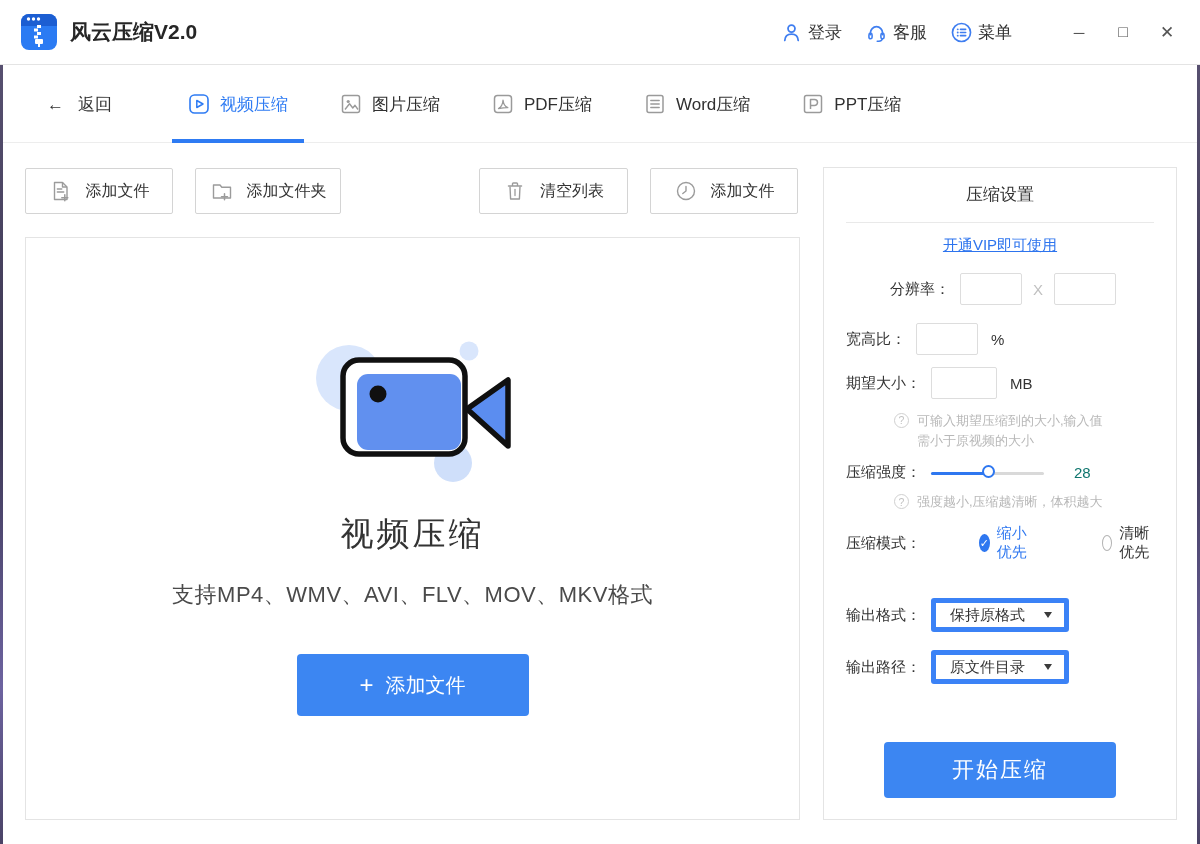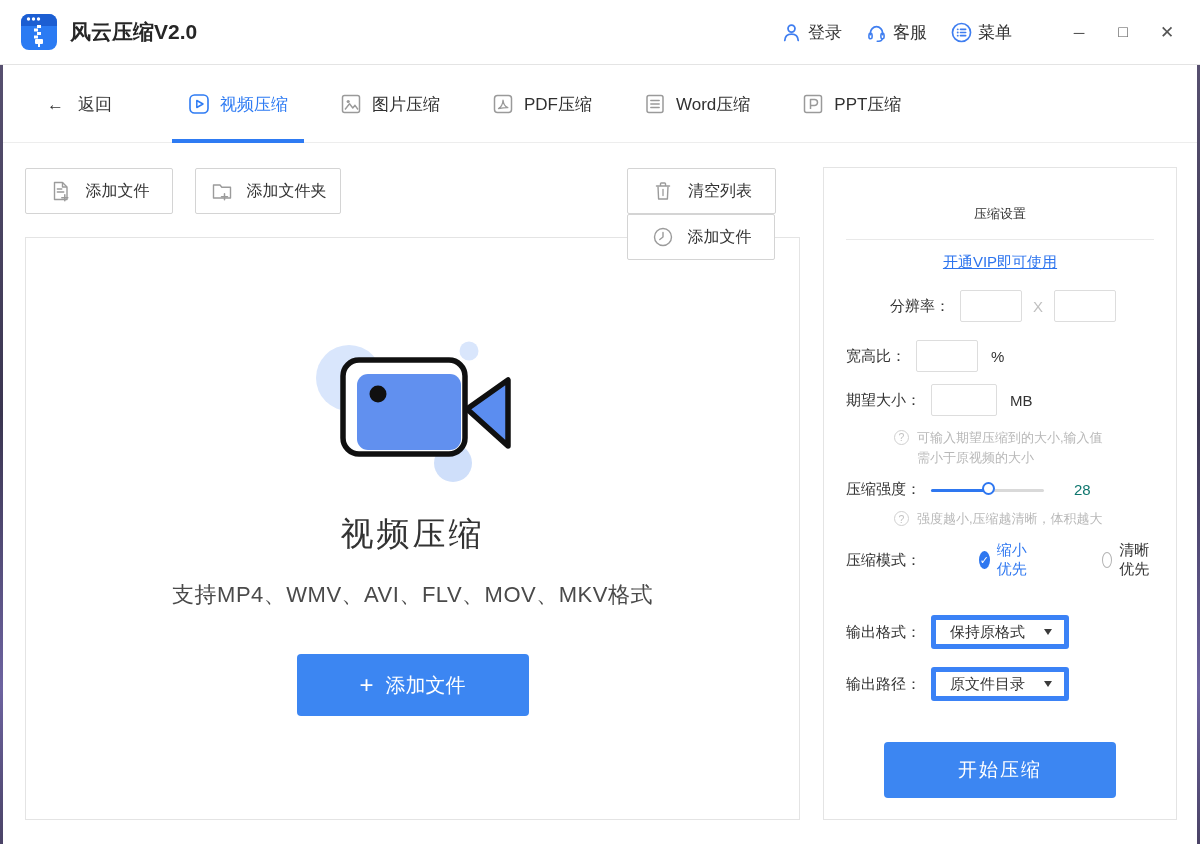--- a/index.html
+++ b/index.html
@@ -41,21 +41,21 @@
   .back span { font-size:17px; color:#333; margin-left:14px; }
   .tabs { display:flex; align-items:stretch; height:100%; margin-left:60px; }
   .tab { position:relative; display:flex; align-items:center; padding:0 16px; margin-right:20px; cursor:pointer; font-size:17px; color:#303030; }
   .tab svg { margin-right:10px; }
   .tab.active { color:#2e7bf3; }
   .tab.active::after { content:""; position:absolute; left:0; right:0; bottom:-1px; height:4px; background:#2e7bf3; }
 
   
   .toolbar { position:absolute; top:168px; left:25px; width:773px; display:flex; z-index:3; }
   .tool-group { display:flex; }
-  .tool-group.right { margin-left:auto;flex-direction:column; }
+  .tool-group.right { margin-left:auto; }
   .tool-btn {
     display:flex; align-items:center; justify-content:center;
     height:46px; background:#fff; border:1px solid #d4d4d4; border-radius:2px;
     font-size:16px; color:#333; cursor:pointer; margin-right:22px;
   }
   .tool-btn:last-child { margin-right:0; }
   .tool-btn svg { margin-right:13px; }
   .tb-w1 { width:148px; } .tb-w2 { width:146px; } .tb-w3 { width:149px; } .tb-w4 { width:148px; }
 
   
@@ -73,21 +73,21 @@
     display:flex; align-items:center; justify-content:center;
     font-family:inherit;
   }
   .add-file-main .plus { font-size:24px; font-weight:300; margin-right:12px; line-height:1; }
 
   
   .sidebar {
     position:absolute; top:167px; left:823px; width:354px; height:653px;
     border:1px solid #e4e4e4; background:#fff; padding:0 22px;
   }
-  .settings-title { text-align:center; font-size:13px; color:#333; margin-top:37px; }
+  .settings-title { text-align:center; font-size:17px; color:#333; margin-top:15px; }
   .divider { height:1px; background:#e9e9e9; margin-top:16px; }
   .vip-link { display:block; text-align:center; margin-top:13px; font-size:15px; color:#2d74ee; text-decoration:underline; cursor:pointer; }
   .form-row { display:flex; align-items:center; font-size:15px; color:#333; }
   .form-row .lbl { white-space:nowrap; }
   .row-res { margin-top:18px;margin-left:44px; }
   .row-aspect { margin-top:18px; }
   .row-size { margin-top:12px;align-items:center; }
   .row-strength { margin-top:12px; }
   .row-mode { margin-top:12px;gap:48px; }
   .row-format { margin-top:36px; }
@@ -118,21 +118,21 @@
   .radio-opt.selected .opt-label { color:#2e77f0; }
   .dropdown {
     width:138px; height:34px; border:5px solid #3b82f6; border-radius:3px; margin-left:10px;
     display:flex; align-items:center; justify-content:space-between; padding:0 12px 0 14px;
     cursor:pointer; background:#fff;
   }
   .caret { width:0; height:0; border-left:4.5px solid transparent; border-right:4.5px solid transparent; border-top:6px solid #3b3b3b; }
   .start-btn {
     position:absolute; bottom:21px; left:50%; transform:translateX(-50%);
     width:232px; height:56px; border:none; border-radius:4px;
-    background:#3c86f2; color:#fff; font-size:19px; cursor:pointer; font-family:inherit;
+    background:#3c86f2; color:#fff; font-size:22px; cursor:pointer; font-family:inherit;
     letter-spacing:2px;
   }
 </style>
 </head>
 <body>
 
 <div class="edge left"></div>
 <div class="edge right"></div>
 
 <header class="titlebar">

